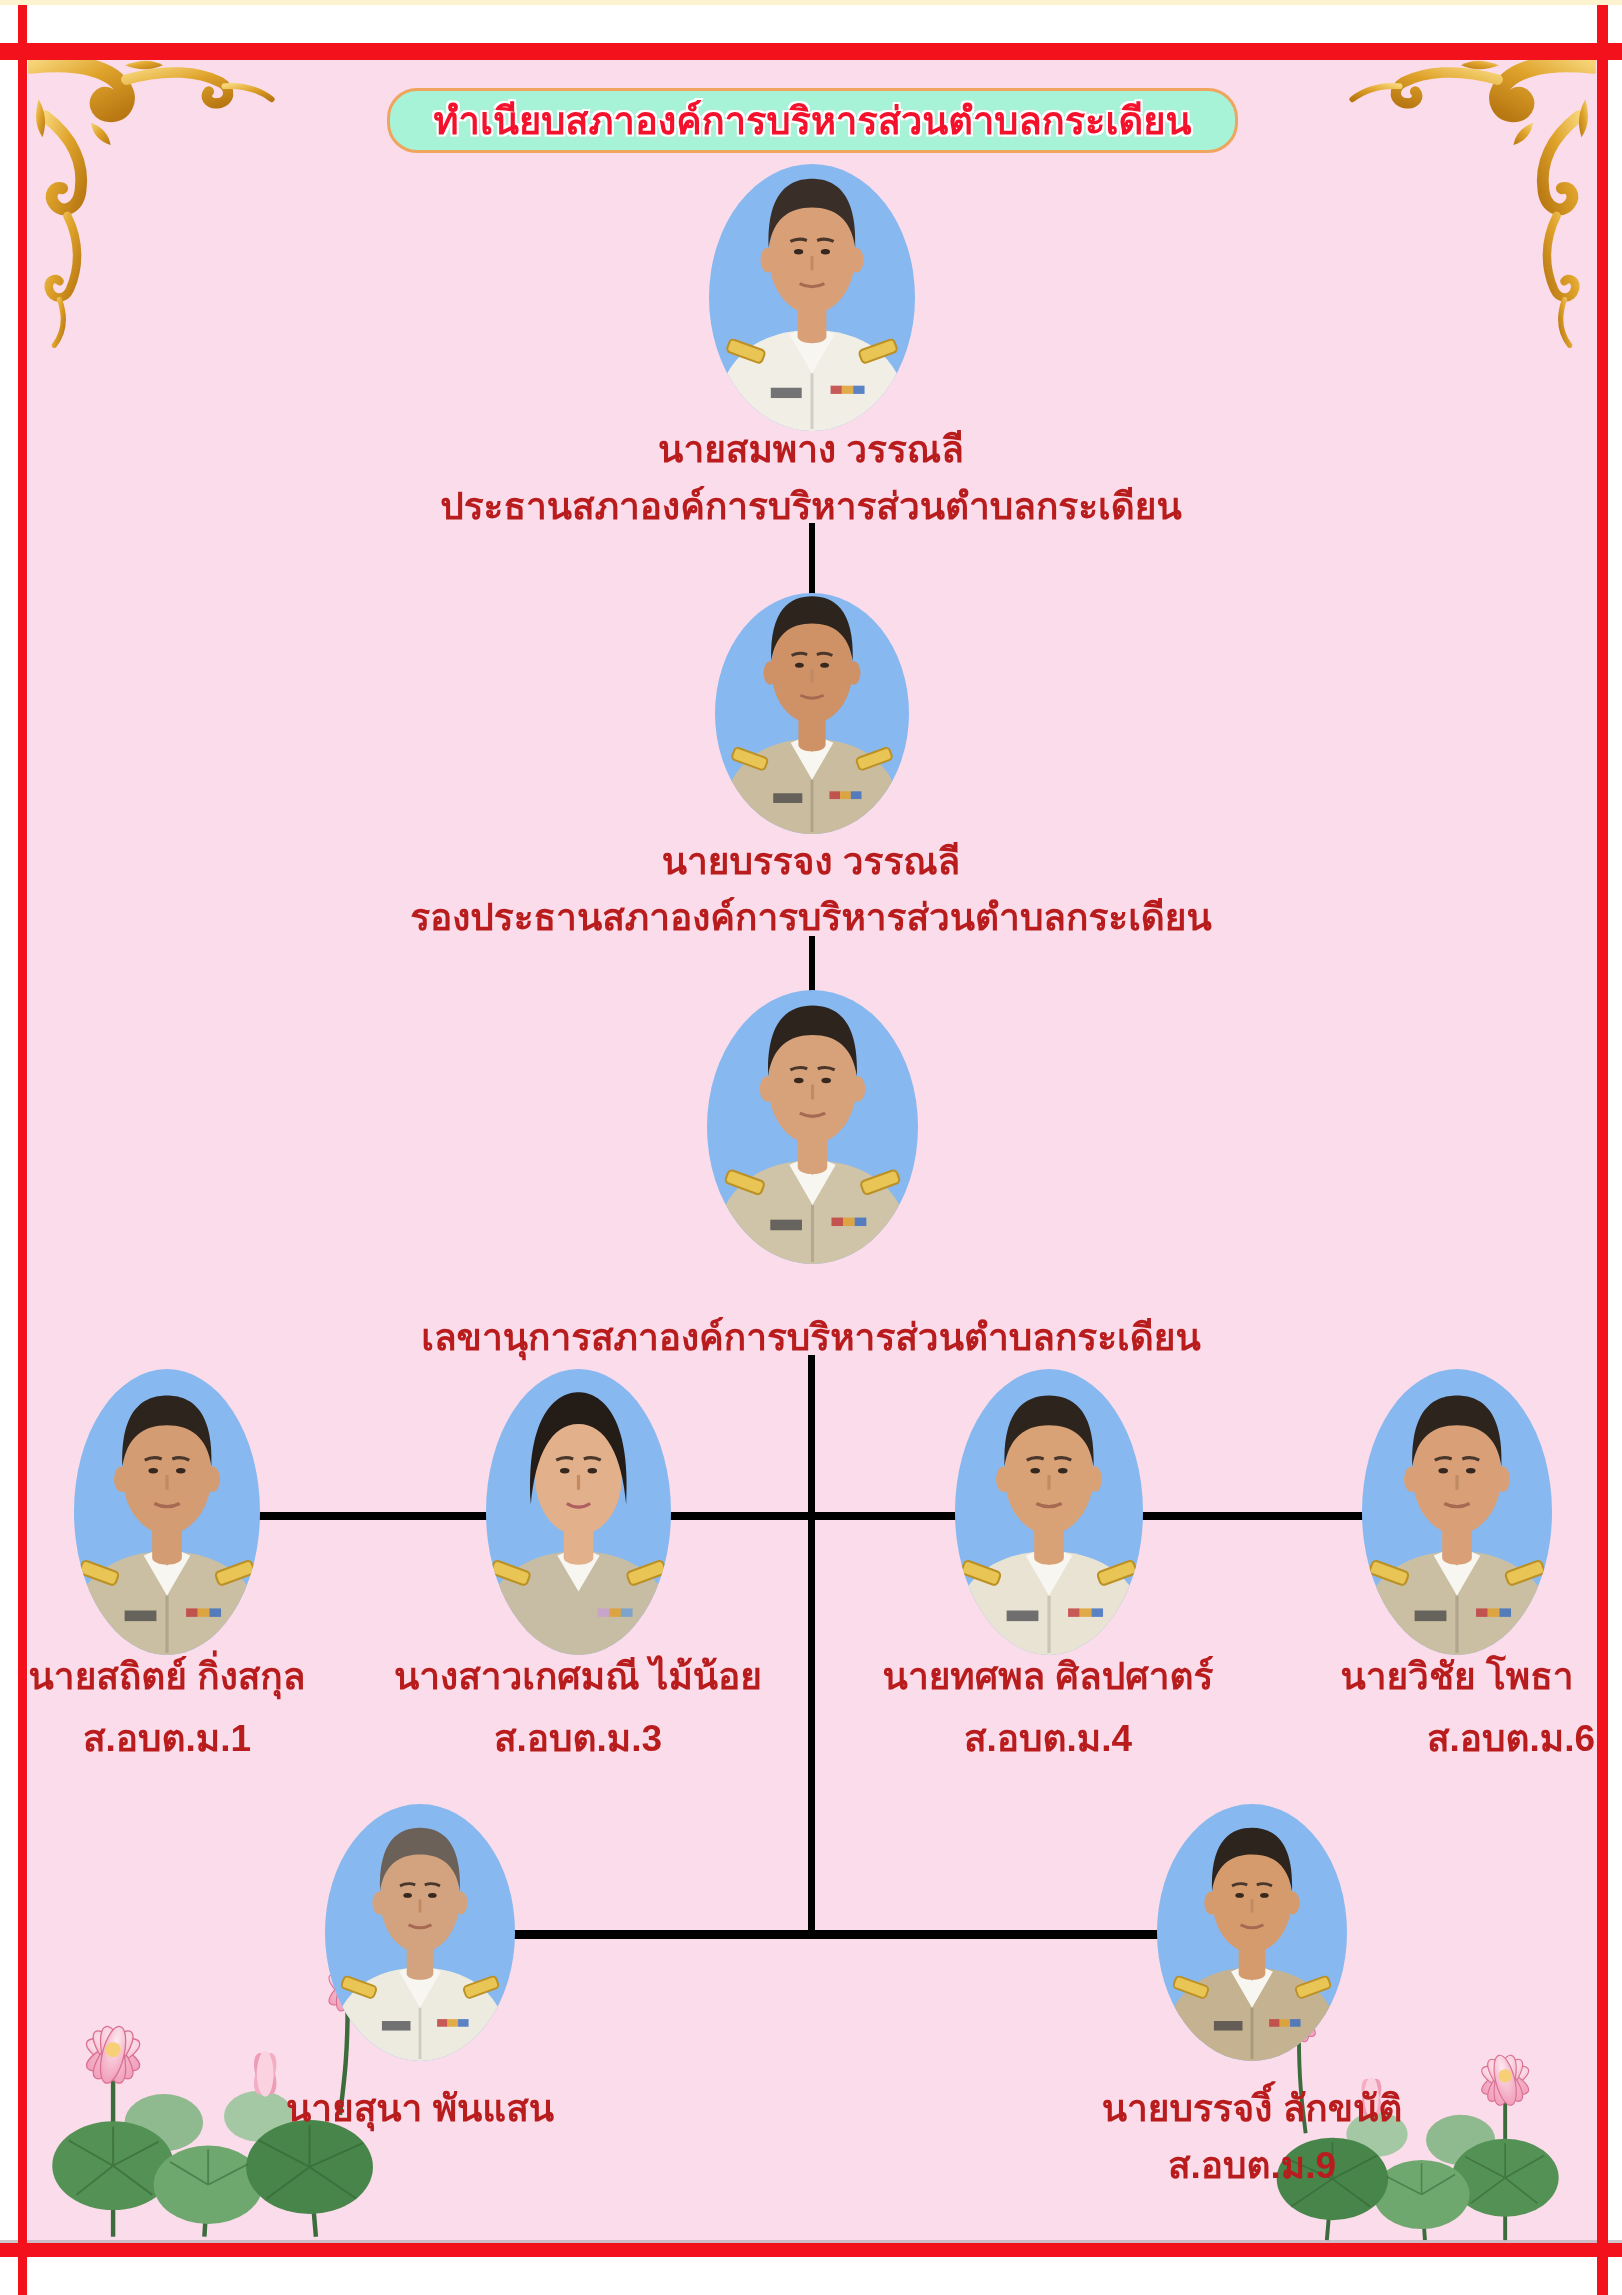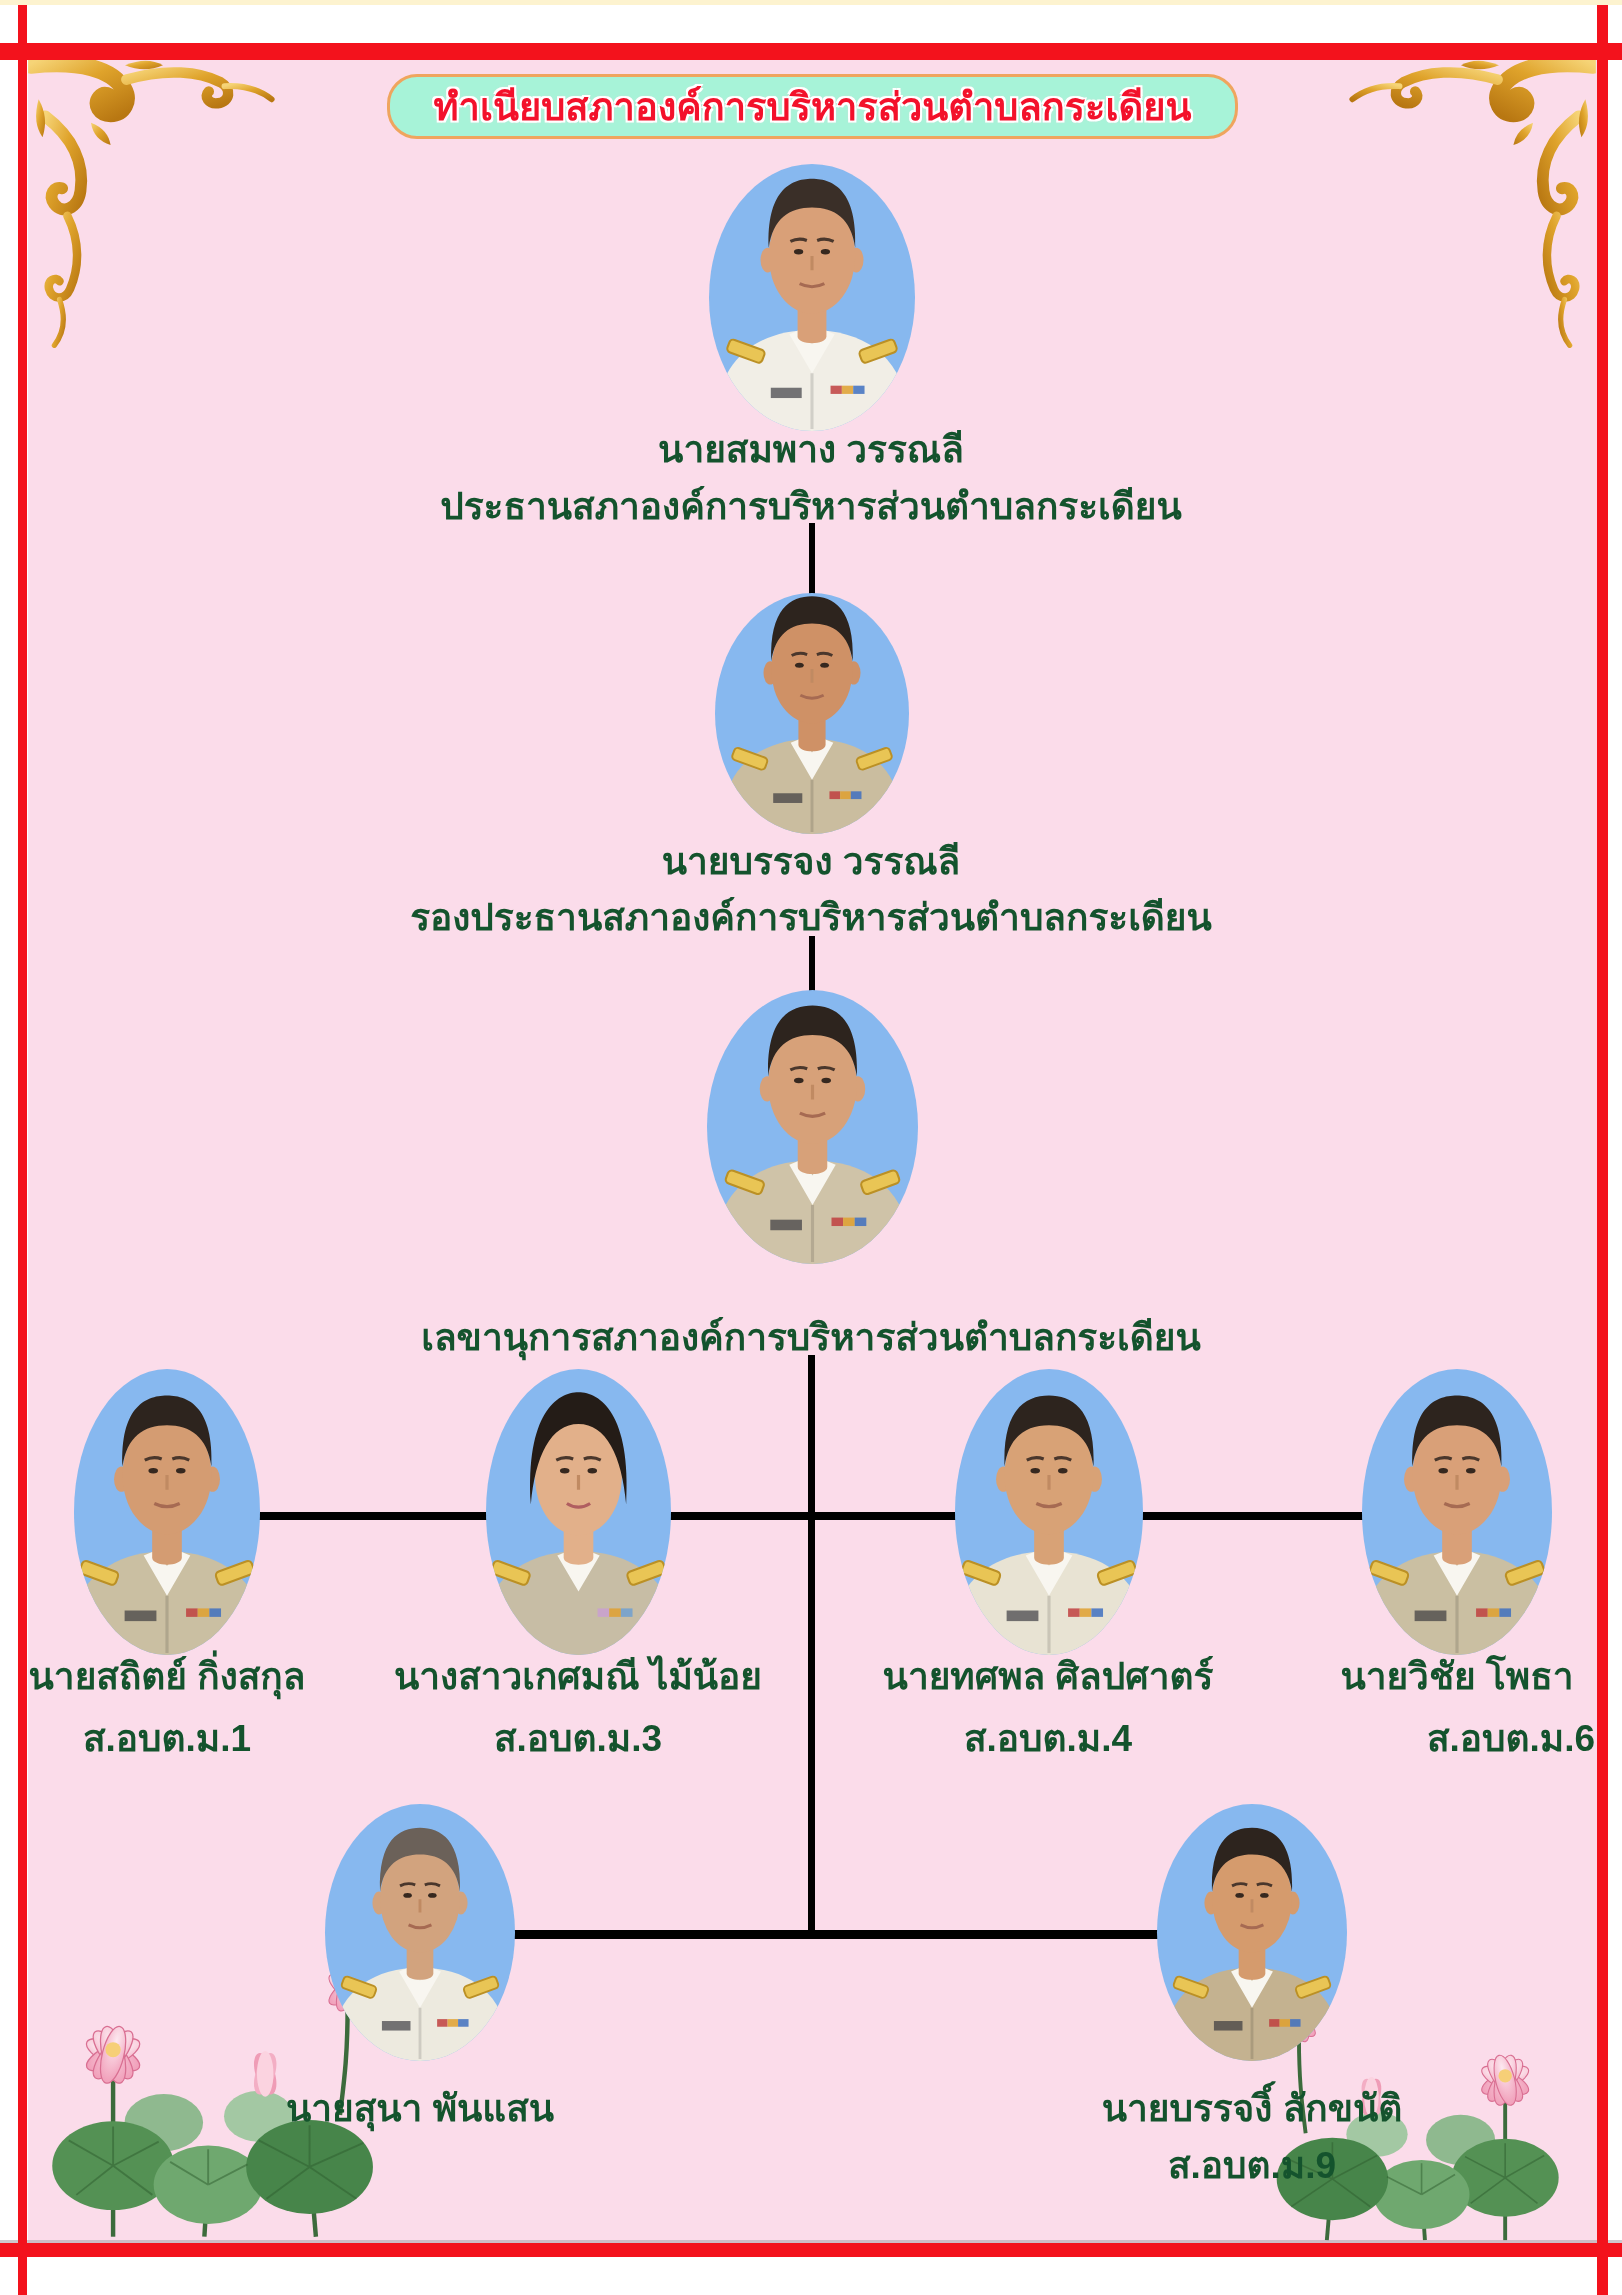--- a/index.html
+++ b/index.html
@@ -9,32 +9,32 @@
   
   .cream-strip{position:absolute;left:0;top:0;width:1623px;height:5.2px;background:#fdf3cf;z-index:6;}
   .pink-area{position:absolute;left:27.5px;top:60px;width:1569px;height:2183px;background:#fbdcea;z-index:1;}
   .frame-line{position:absolute;background:#f3121c;z-index:5;}
   .frame-top{left:0;top:43px;width:1623px;height:17px;}
   .frame-bottom{left:0;top:2243px;width:1623px;height:14.4px;}
   .frame-left{left:18.3px;top:0;width:9.2px;height:2295px;}
   .frame-right{left:1597px;top:0;width:10.5px;height:2295px;}
   .gray-line{position:absolute;left:0;top:2240px;width:1623px;height:3.3px;background:#b4aab0;opacity:.65;z-index:4;}
   
-  .banner{position:absolute;left:387px;top:74px;width:851px;height:65px;background:#a7f3d8;
+  .banner{position:absolute;left:387px;top:88px;width:851px;height:65px;background:#a7f3d8;
           border:3.3px solid #efa55e;border-radius:30px;box-sizing:border-box;z-index:6;
           display:flex;align-items:center;justify-content:center;}
   .banner span{font-size:38px;font-weight:bold;color:#f3112b;white-space:nowrap;
           text-shadow:-2px -2px 0 #ffffff,2px -2px 0 #ffffff,-2px 2px 0 #ffffff,2px 2px 0 #ffffff,0 0 4.6px #ffc9d6;}
   
   .conn{position:absolute;background:#000;z-index:2;}
   
   .photo{position:absolute;border-radius:50%;background:#87b8ef;overflow:hidden;z-index:3;}
   .photo svg{width:100%;height:100%;display:block;}
   
-  .ptext{position:absolute;width:916px;text-align:center;font-size:37px;font-weight:bold;color:#14532d;
+  .ptext{position:absolute;width:916px;text-align:center;font-size:37px;font-weight:bold;color:#b91c1c;
          z-index:4;white-space:nowrap;transform:translateX(-50%);}
   
   .decor{position:absolute;z-index:2;}
   .flip{transform:scaleX(-1);}
 </style>
 </head>
 <body>
 
 <svg width="0" height="0" style="position:absolute" aria-hidden="true">
   <defs>

